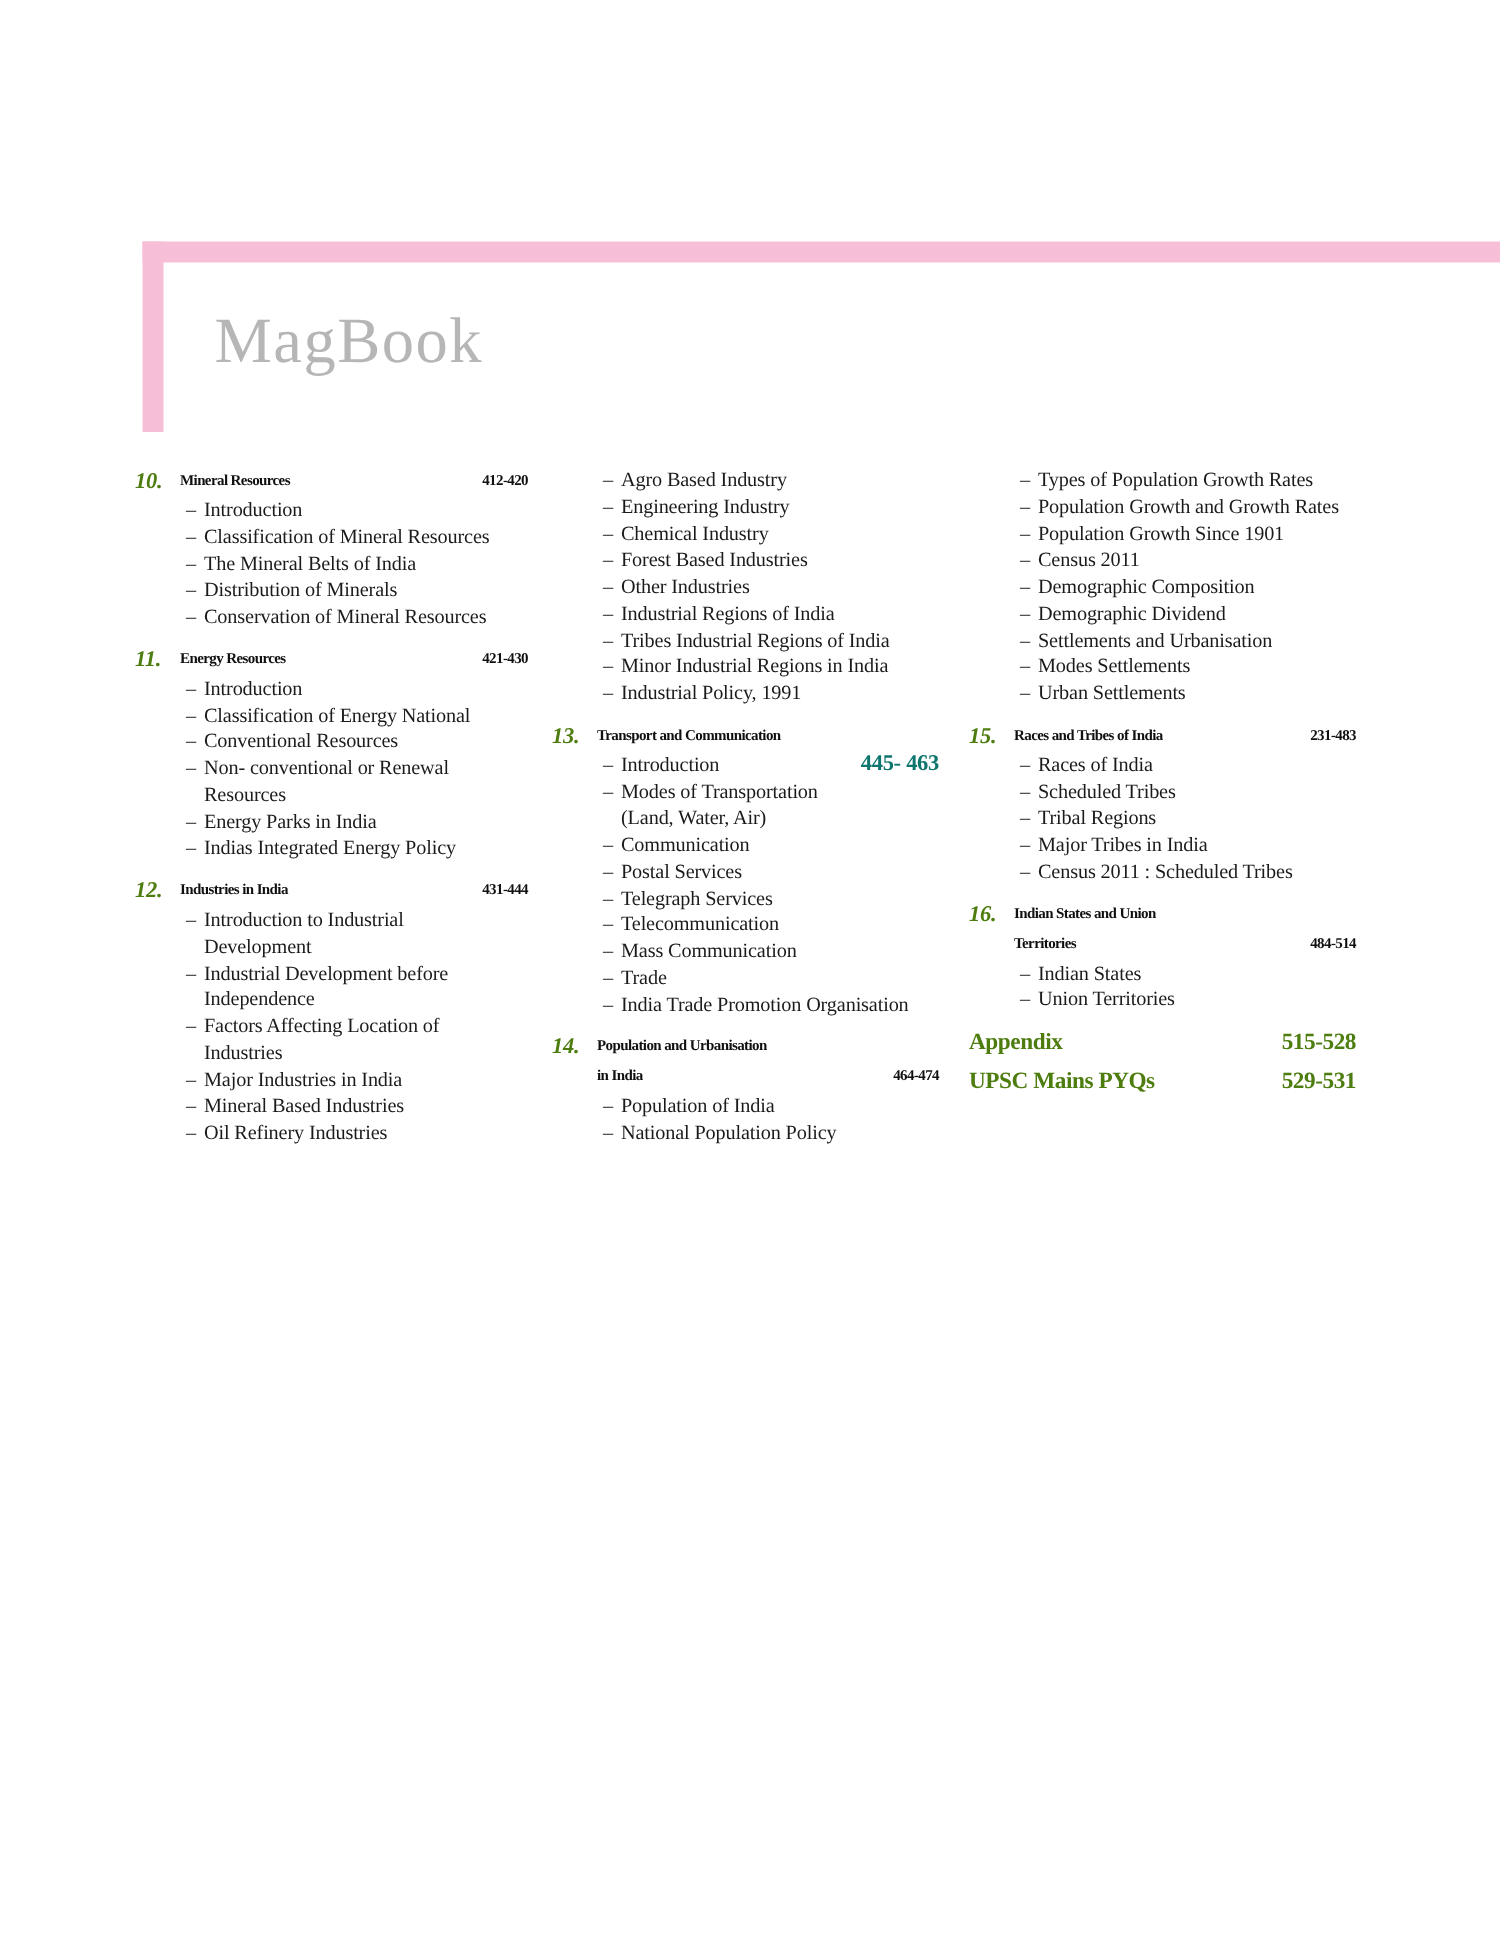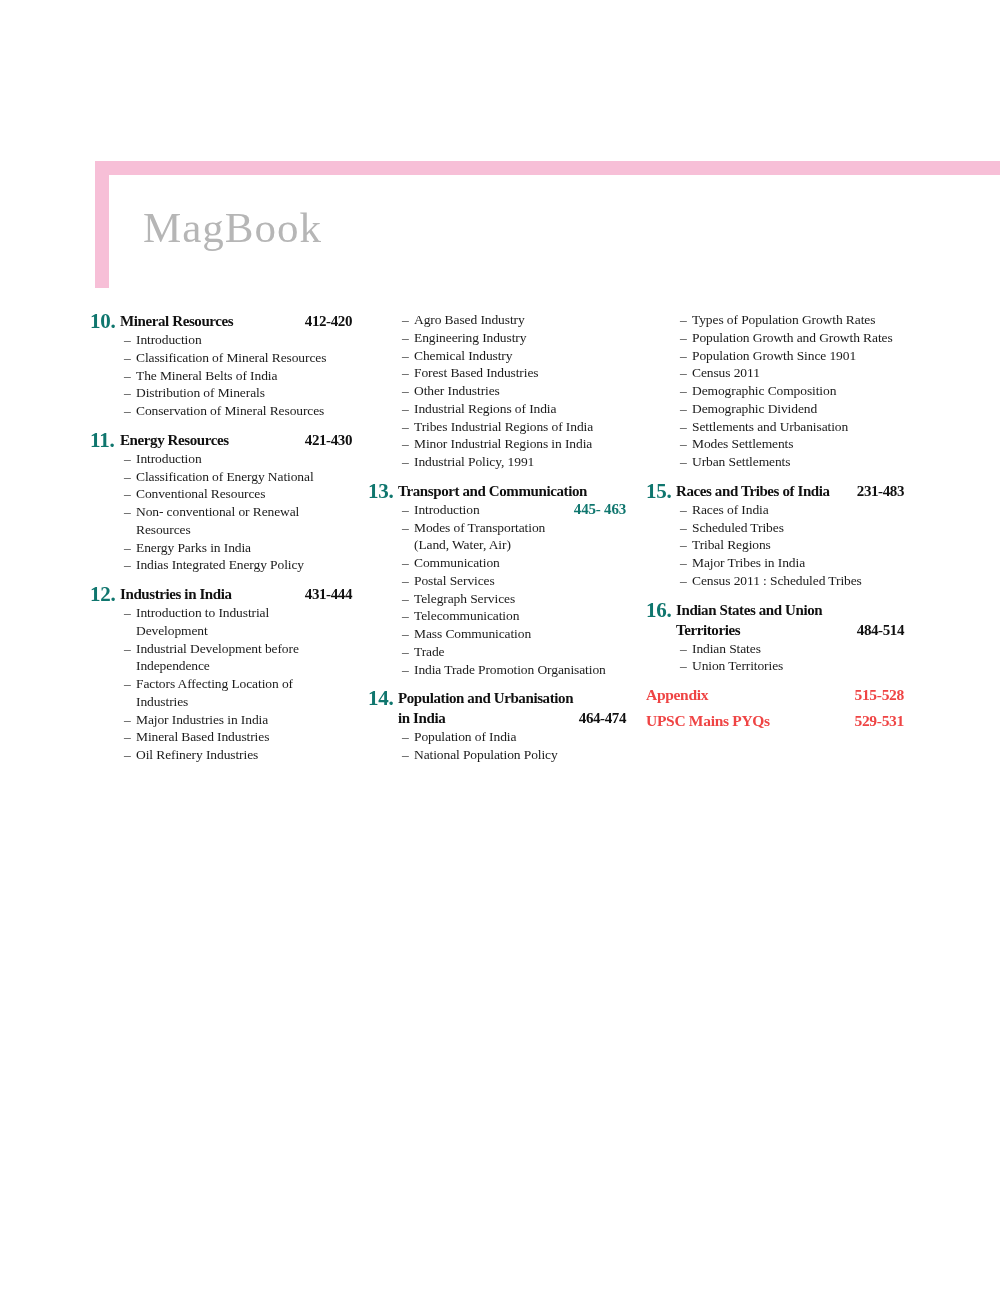--- a/index.html
+++ b/index.html
@@ -45,29 +45,30 @@
   .chap-head {
     display: flex;
     margin-top: 10px;
     font-weight: bold;
     color: #101010;
   }
   .toc-col > :first-child { margin-top: 0; }
   .chap-num {
     flex: 0 0 30px;
     width: 30px;
-    color: #0f766e;
-    font-size: 21px;
+    color: #4d7c0f;
+    font-size: 15px;
     line-height: 20px;
     letter-spacing: -0.2px;
+    font-style: italic;
   }
   .chap-titles { flex: 1; min-width: 0; }
   .chap-line {
     display: flex;
-    font-size: 15px;
+    font-size: 10px;
     line-height: 20px;
     white-space: nowrap;
     letter-spacing: -0.4px;
   }
   .chap-pages { margin-left: auto; padding-left: 6px; }
 
   .toc-item {
     display: flex;
     padding-left: 34px;
     font-size: 13.5px;
@@ -84,21 +85,21 @@
     color: #0f766e;
     letter-spacing: -0.2px;
   }
 
   .simple-row {
     display: flex;
     margin-top: 10px;
     font-weight: bold;
     font-size: 15.5px;
     line-height: 20px;
-    color: #ef4444;
+    color: #4d7c0f;
     letter-spacing: -0.3px;
   }
   .simple-row + .simple-row { margin-top: 6px; }
   .simple-pages { margin-left: auto; padding-left: 6px; }
 </style>
 </head>
 <body>
 
 <div class="page">
   <div class="band-h"></div>

